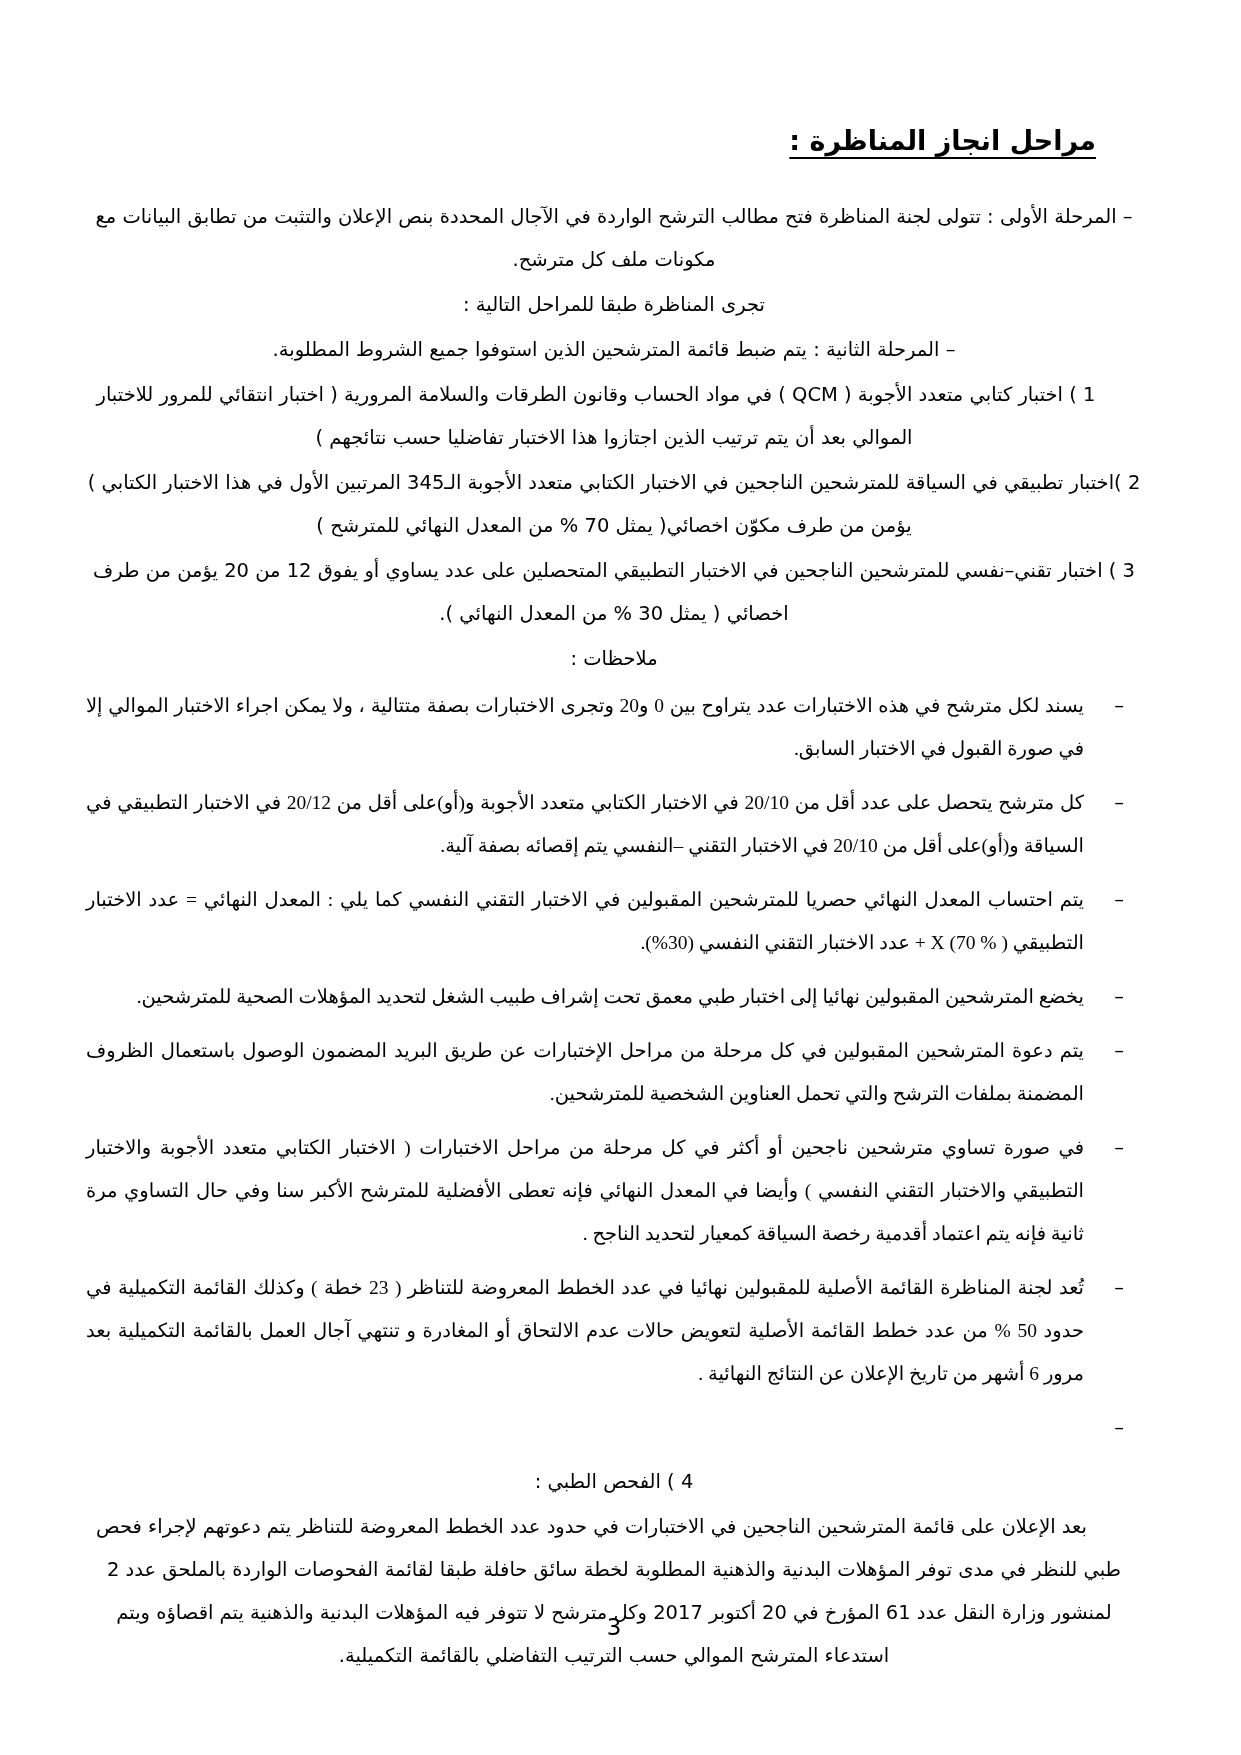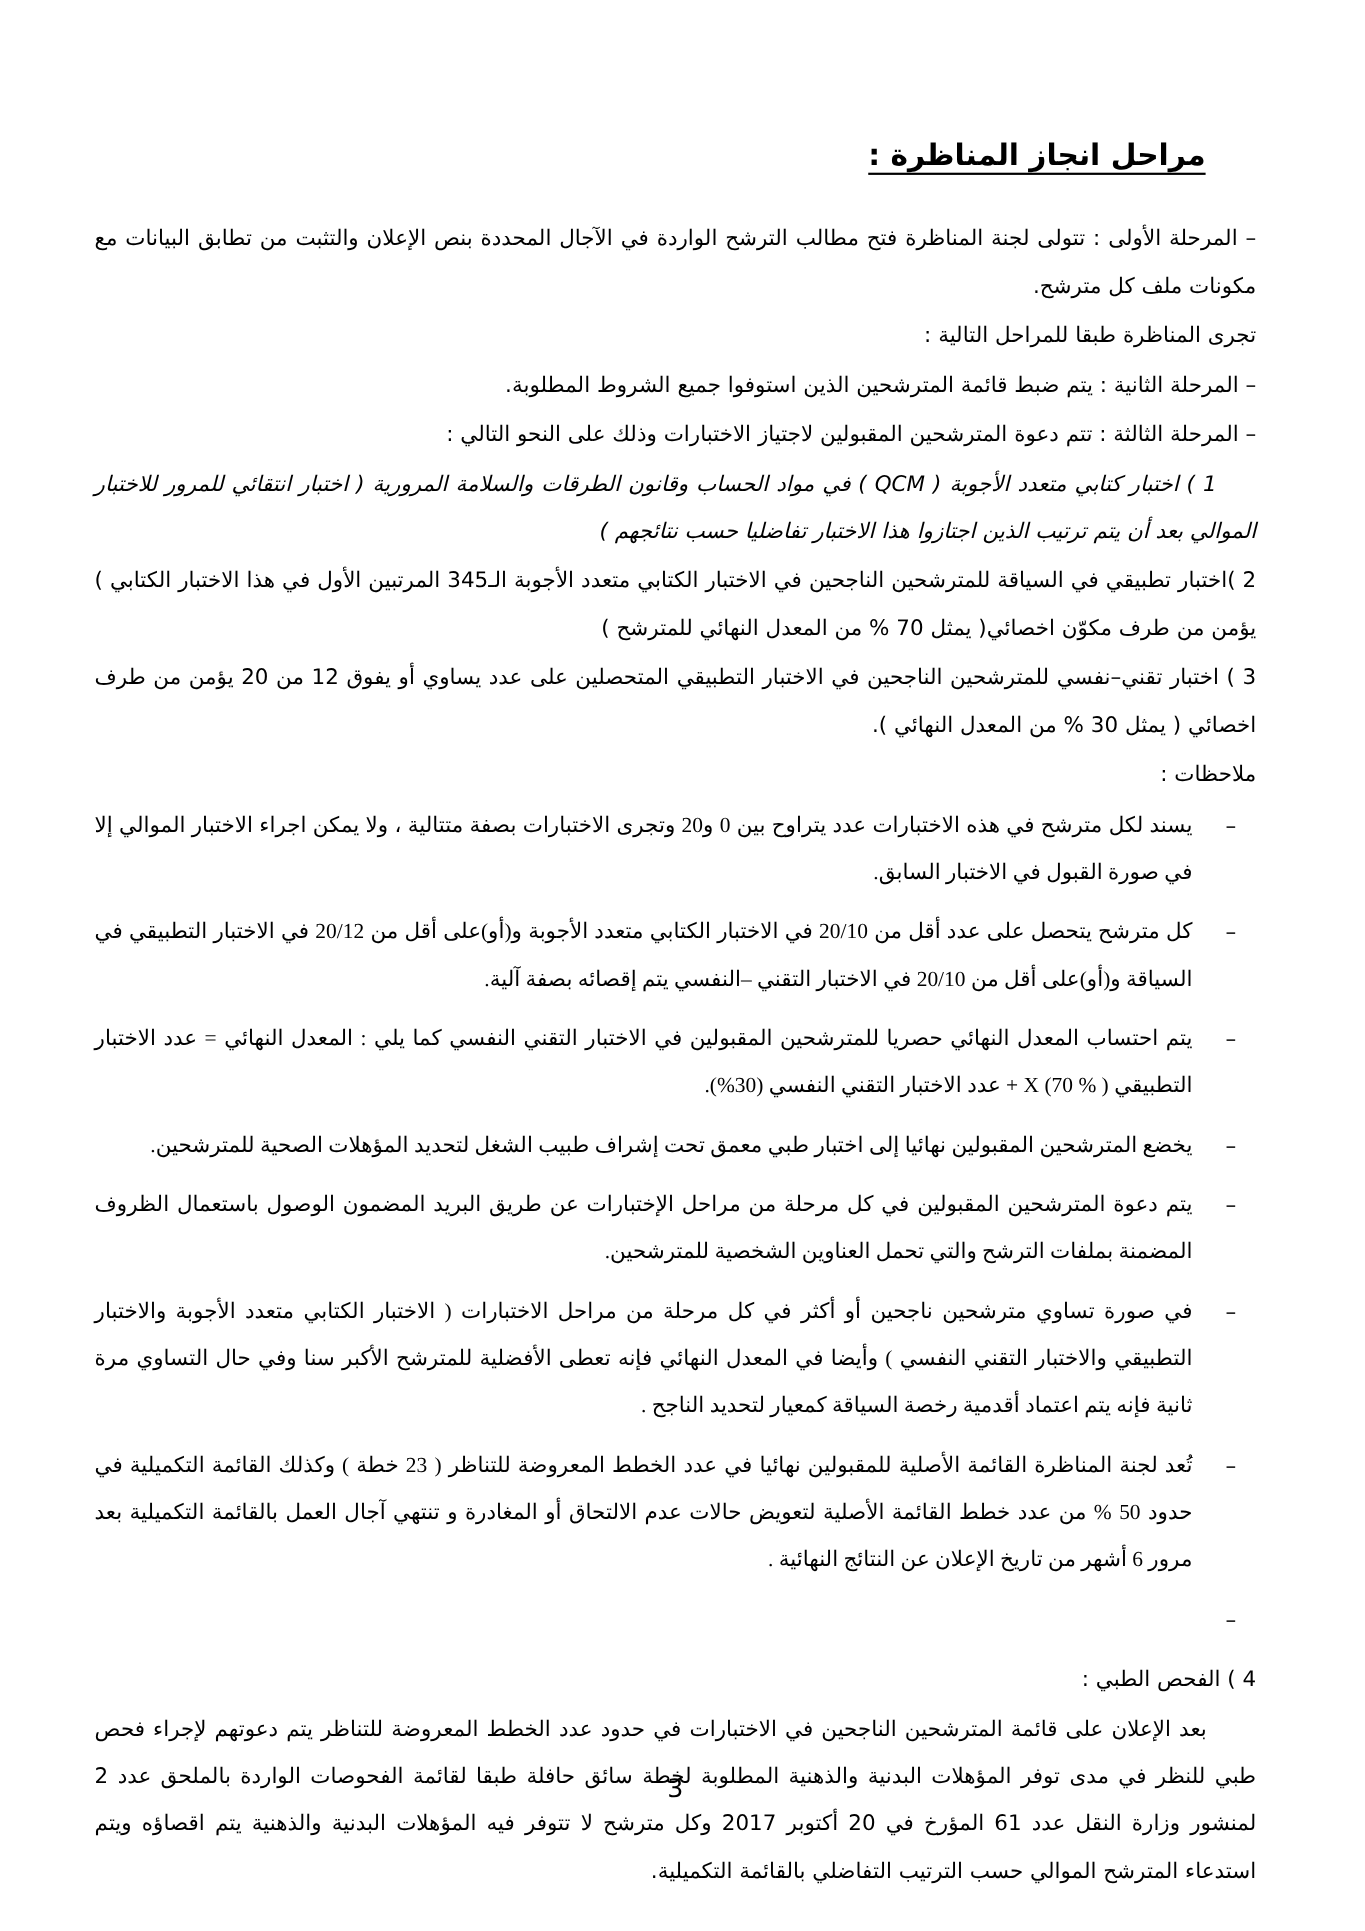--- a/index.html
+++ b/index.html
@@ -23,22 +23,22 @@
   .title {
     display: inline-block;
     font-size: 27px;
     font-weight: bold;
     line-height: 36px;
     text-decoration: underline;
     text-underline-offset: 7px;
     margin: 0 46px 0 0;
   }
   .title-row { margin-bottom: 30px; text-align: right; }
-  p.para { margin: 0 0 2px 0; }
-  p.indent1 { text-indent: 36px; font-style: italic; }
+  p.para { margin: 0 0 2px 0; text-align: center; }
+  p.indent1 { text-indent: 36px; }
   p.indent2 { text-indent: 45px; }
   .notes-heading { margin: 8px 0 6px 0; text-align: right; }
   ul.notes { list-style: none; margin: 4px 0 0 0; padding: 0; }
   ul.notes li {
     display: flex;
     gap: 26px;
     margin: 0 14px 11px 0;
   }
   ul.notes li .dash {
     flex: 0 0 18px;
@@ -65,21 +65,20 @@
 <div class="page">
 
   <div class="title-row">
     <span class="title">مراحل انجاز المناظرة :</span>
   </div>
 
   <p class="para">– المرحلة الأولى :  تتولى لجنة المناظرة فتح مطالب الترشح الواردة في الآجال المحددة بنص الإعلان والتثبت من تطابق البيانات مع مكونات ملف كل مترشح.</p>
 
   <p class="para">تجرى المناظرة طبقا للمراحل التالية :</p>
   <p class="para">– المرحلة الثانية : يتم ضبط قائمة المترشحين الذين استوفوا جميع الشروط المطلوبة.</p>
-  <p class="para">– المرحلة الثالثة : تتم دعوة المترشحين المقبولين لاجتياز الاختبارات وذلك على النحو التالي :</p>
 
   <p class="para indent1">1 ) اختبار كتابي متعدد الأجوبة ( QCM ) في مواد الحساب وقانون الطرقات والسلامة المرورية ( اختبار انتقائي للمرور للاختبار الموالي بعد أن يتم ترتيب الذين اجتازوا هذا الاختبار تفاضليا حسب نتائجهم )</p>
   <p class="para">2 )اختبار تطبيقي في السياقة للمترشحين الناجحين في الاختبار الكتابي متعدد الأجوبة  الـ345 المرتبين الأول في هذا الاختبار الكتابي ) يؤمن من طرف مكوّن اخصائي( يمثل 70 % من المعدل النهائي للمترشح )</p>
   <p class="para">3 ) اختبار تقني–نفسي للمترشحين الناجحين في الاختبار التطبيقي المتحصلين على عدد يساوي أو يفوق 12 من 20 يؤمن من طرف اخصائي ( يمثل 30 % من المعدل النهائي ).</p>
 
   <p class="para notes-heading">ملاحظات :</p>
 
   <ul class="notes">
     <li>
       <span class="dash">–</span>

